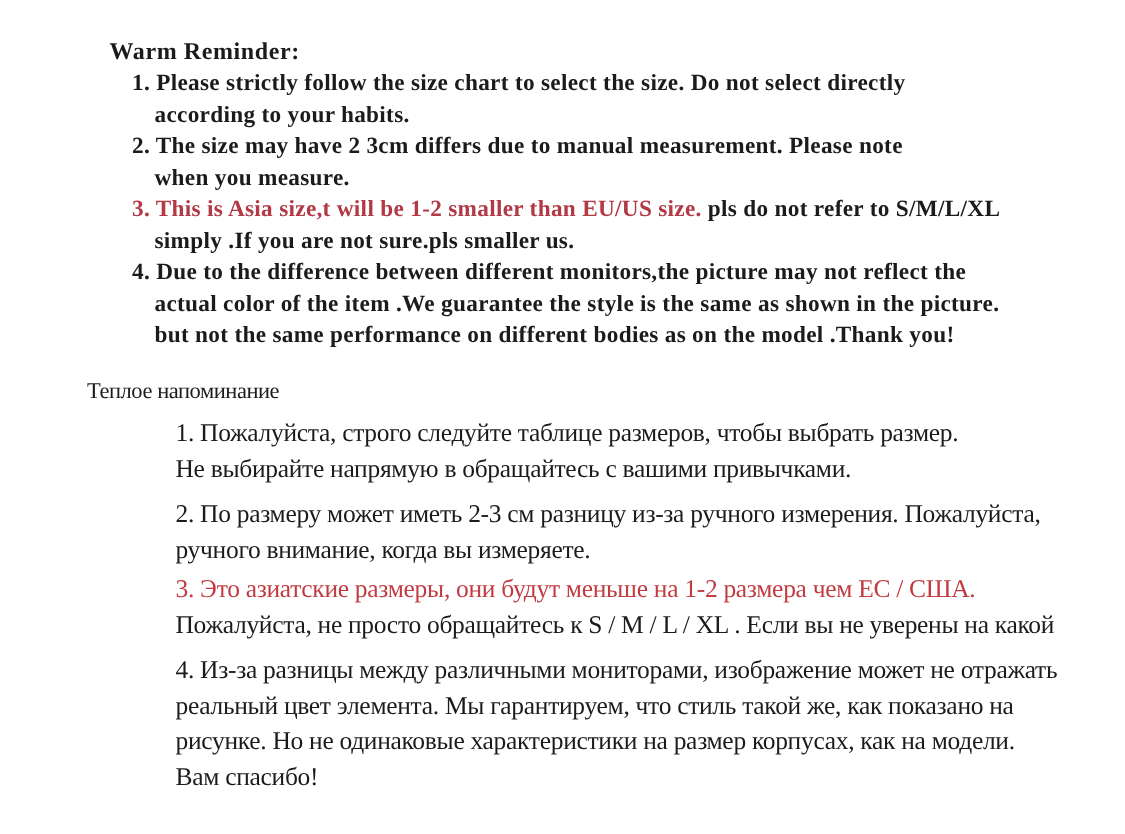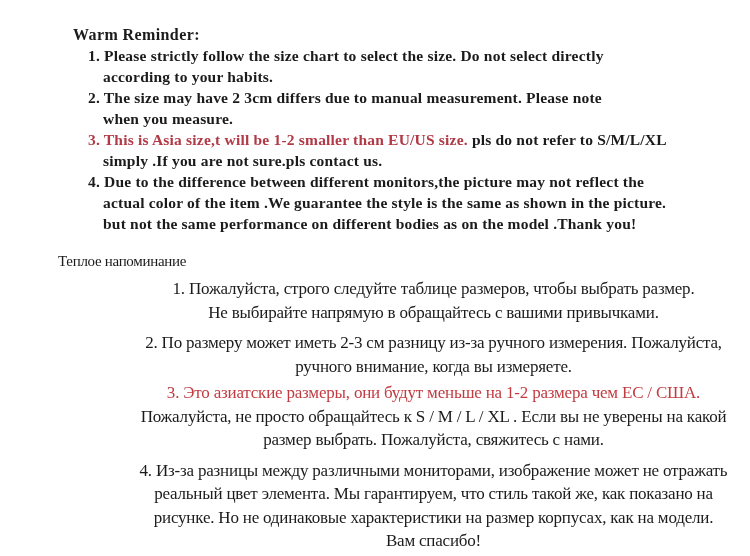--- a/index.html
+++ b/index.html
@@ -42,21 +42,21 @@
   
   .ru-section {
     margin-top: 15px;
   }
   .ru-title {
     margin-left: 58px;
     font-size: 15px;
     line-height: 25px;
     letter-spacing: -0.3px;
   }
-  .ru-p { margin-left: 117px; text-align: center; }
+  .ru-p { margin-left: 117px; }
   .ru-p-1 { margin-top: 3px; }
   .ru-p-2 { margin-top: 7px; }
   .ru-p-3 { margin-top: 3px; }
   .ru-p-4 { margin-top: 7px; }
   .ru-line {
     font-size: 17px;
     line-height: 23.5px;
     letter-spacing: -0.2px;
     white-space: nowrap;
   }
@@ -70,21 +70,21 @@
   <section class="en-section">
     <div class="en-title">Warm Reminder:</div>
 
     <div class="en-line en-first">1. Please strictly follow the size chart to select the size. Do not select directly</div>
     <div class="en-line en-cont">according to your habits.</div>
 
     <div class="en-line en-first">2. The size may have 2 3cm differs due to manual measurement. Please note</div>
     <div class="en-line en-cont">when you measure.</div>
 
     <div class="en-line en-first"><span class="red-en">3. This is Asia size,t will be 1-2 smaller than EU/US size.</span><span> pls do not refer to S/M/L/XL</span></div>
-    <div class="en-line en-cont">simply .If you are not sure.pls contact us.</div>
+    <div class="en-line en-cont">simply .If you are not sure.pls smaller us.</div>
 
     <div class="en-line en-first">4. Due to the difference between different monitors,the picture may not reflect the</div>
     <div class="en-line en-cont">actual color of the item .We guarantee the style is the same as shown in the picture.</div>
     <div class="en-line en-cont">but not the same performance on different bodies as on the model .Thank you!</div>
   </section>
 
   <section class="ru-section">
     <div class="ru-title">Теплое напоминание</div>
 
     <div class="ru-p ru-p-1">
@@ -93,21 +93,20 @@
     </div>
 
     <div class="ru-p ru-p-2">
       <div class="ru-line">2. По размеру может иметь 2-3 см разницу из-за ручного измерения. Пожалуйста,</div>
       <div class="ru-line">ручного внимание, когда вы измеряете.</div>
     </div>
 
     <div class="ru-p ru-p-3">
       <div class="ru-line red-ru">3. Это азиатские размеры, они будут меньше на 1-2 размера чем ЕС / США.</div>
       <div class="ru-line">Пожалуйста, не просто обращайтесь к S / M / L / XL . Если вы не уверены на какой</div>
-      <div class="ru-line">размер выбрать. Пожалуйста, свяжитесь с нами.</div>
     </div>
 
     <div class="ru-p ru-p-4">
       <div class="ru-line">4. Из-за разницы между различными мониторами, изображение может не отражать</div>
       <div class="ru-line">реальный цвет элемента. Мы гарантируем, что стиль такой же, как показано на</div>
       <div class="ru-line">рисунке. Но не одинаковые характеристики на размер корпусах, как на модели.</div>
       <div class="ru-line">Вам спасибо!</div>
     </div>
   </section>
 

